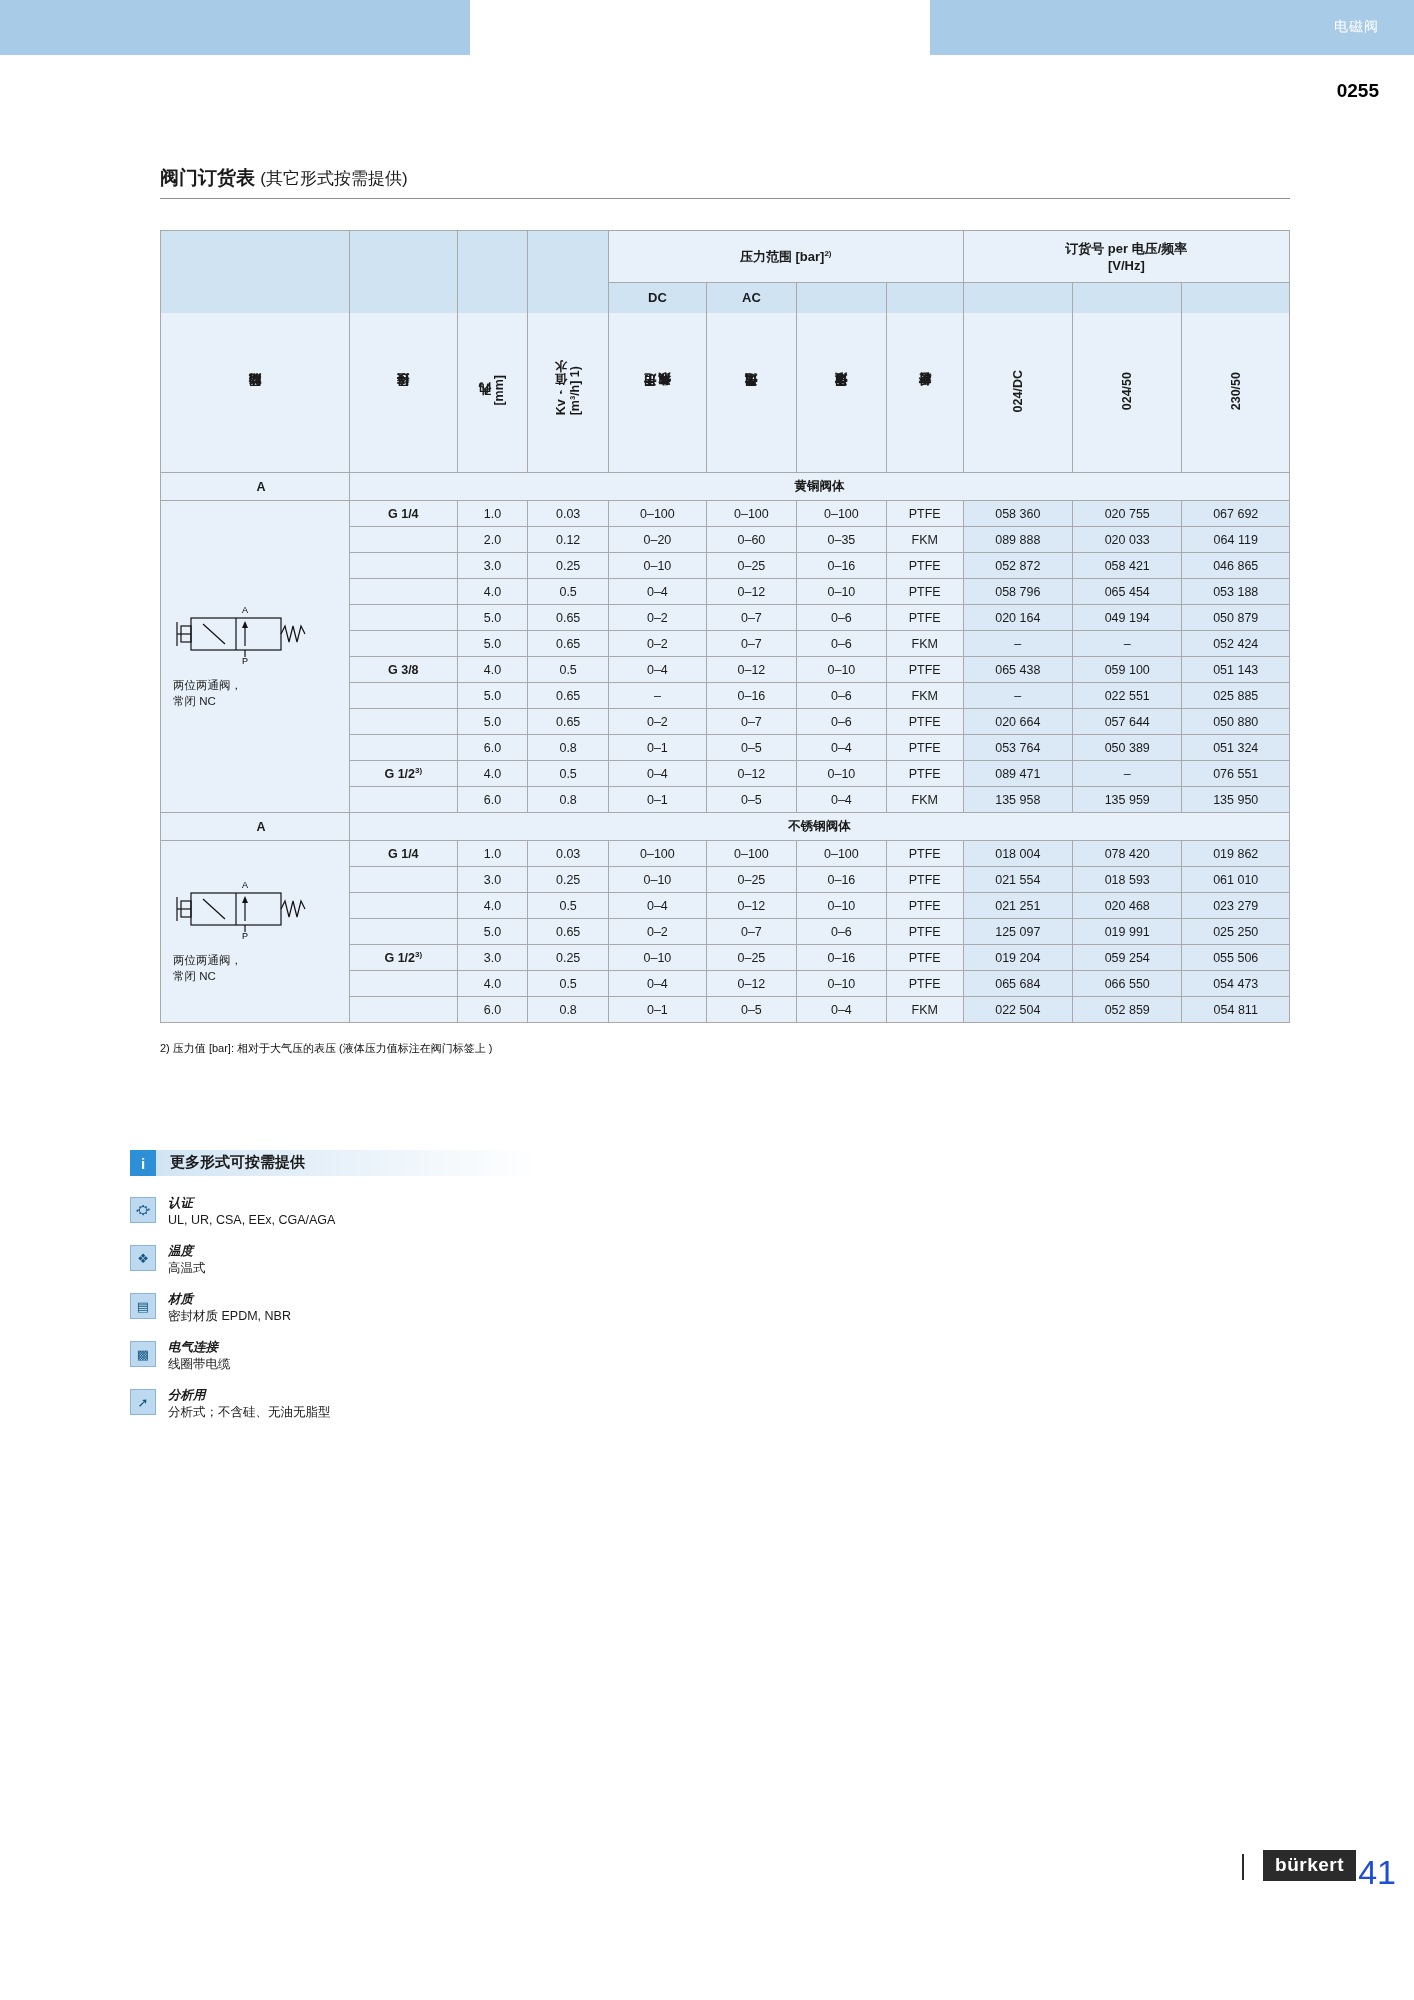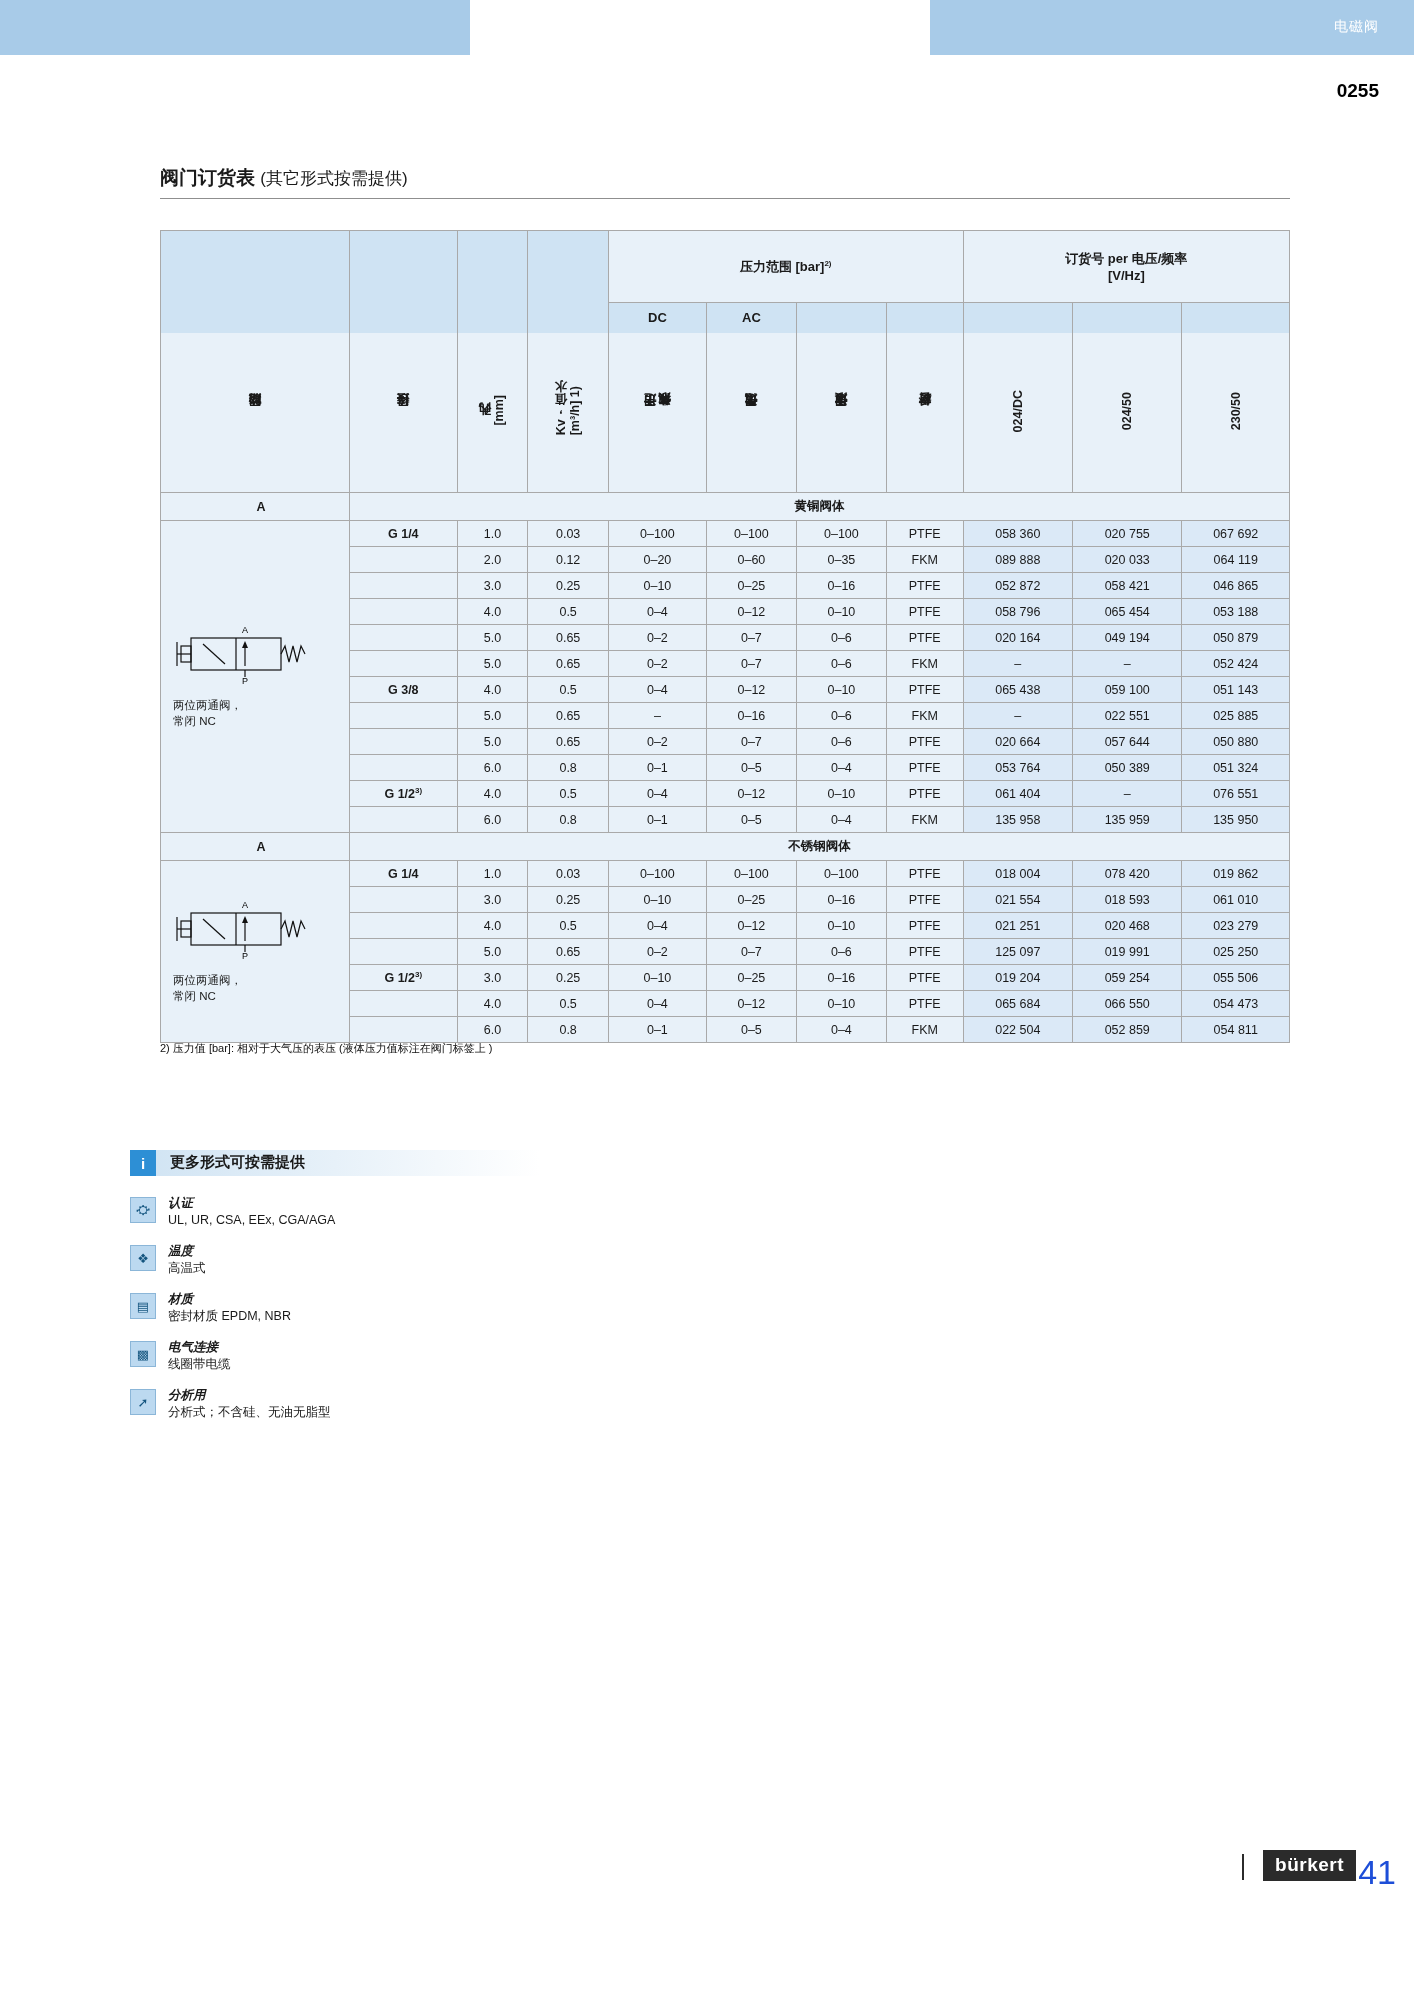--- a/index.html
+++ b/index.html
@@ -44,21 +44,21 @@
     width: 1130px;
     font-size: 12.5px;
   }
   table.main td, table.main th {
     border: 1px solid #a9a9a9;
     padding: 0;
     text-align: center;
     vertical-align: middle;
     background: #e8f1f9;
   }
-  .hdr-top td { height: 72px; background:#cfe3f3; font-weight:bold; font-size:13px; }
+  .hdr-top td { height: 52px; background:#cfe3f3; font-weight:bold; font-size:13px; }
   .hdr-rot td { background:#cfe3f3; height: 160px; }
   .rot {
     writing-mode: vertical-rl;
     transform: rotate(180deg);
     display:inline-block;
     font-weight:bold;
     font-size:12.5px;
     line-height:1.15;
     text-align:left;
     white-space:pre-line;
@@ -338,21 +338,21 @@
           <td class="order">051 324</td>
         </tr>
         <tr class="data">
           <td class="conn">G 1/2<sup>3)</sup></td>
           <td>4.0</td>
           <td>0.5</td>
           <td>0–4</td>
           <td>0–12</td>
           <td>0–10</td>
           <td>PTFE</td>
-          <td class="order">061 404</td>
+          <td class="order">089 471</td>
           <td class="order">–</td>
           <td class="order">076 551</td>
         </tr>
         <tr class="data">
           <td class="conn"></td>
           <td>6.0</td>
           <td>0.8</td>
           <td>0–1</td>
           <td>0–5</td>
           <td>0–4</td>

